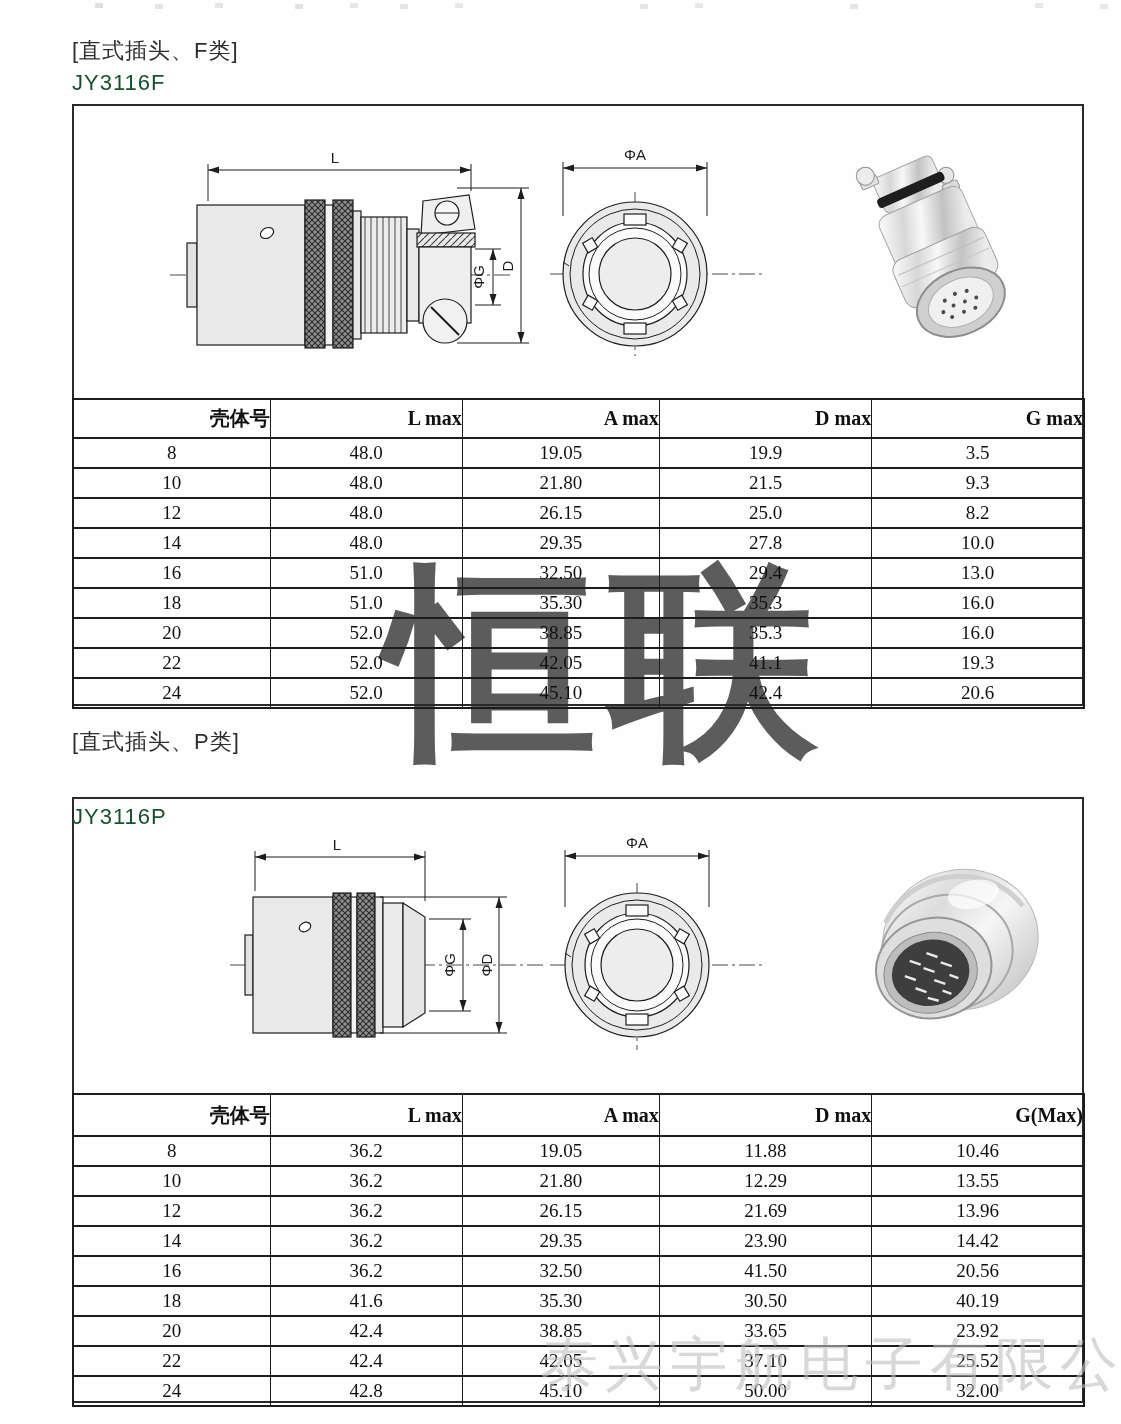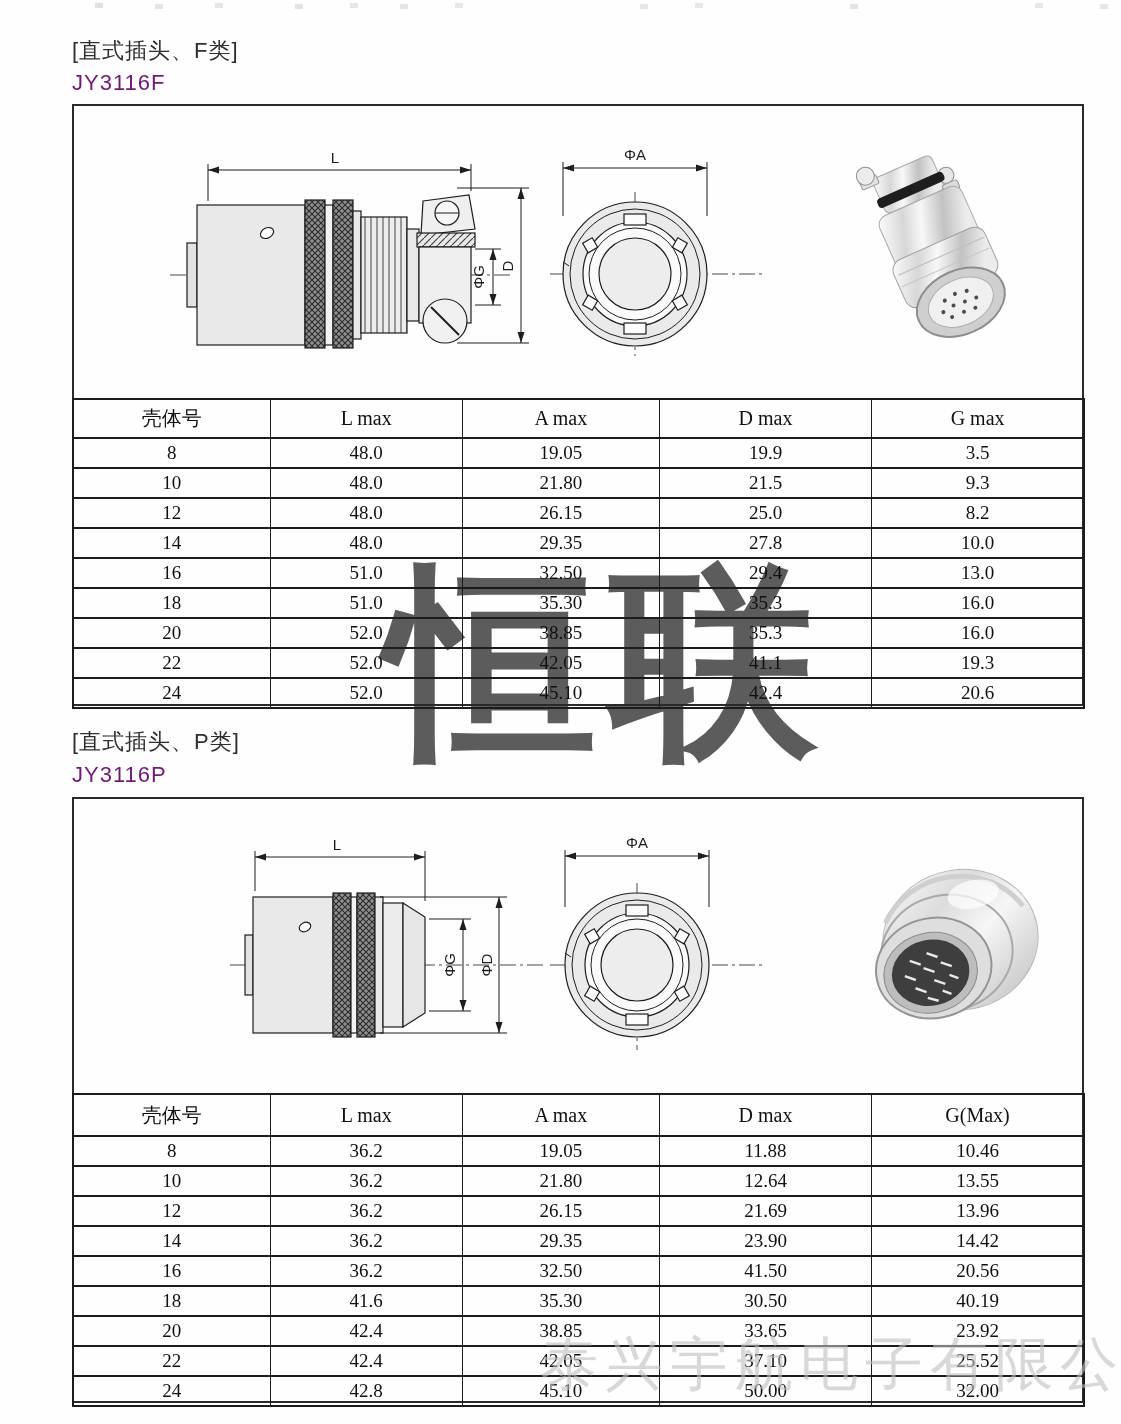--- a/index.html
+++ b/index.html
@@ -3,30 +3,30 @@
 <meta charset="utf-8">
 <style>
   html,body{margin:0;padding:0;background:#ffffff;}
   .page{position:relative;width:1121px;height:1424px;background:#fefefe;overflow:hidden;
         font-family:"Liberation Sans",sans-serif;color:#222;}
   
   .remnant{position:absolute;top:3px;left:95px;width:8px;height:5px;background:#c9c9c9;opacity:.55;
     box-shadow:60px 1px #cfcfcf,120px 0 #d2d2d2,200px 1px #cdcdcd,255px 0 #d4d4d4,305px 1px #d0d0d0,
     360px 0 #d6d6d6,545px 1px #d2d2d2,600px 0 #d5d5d5,755px 1px #d1d1d1,940px 0 #d6d6d6,1005px 1px #d3d3d3;}
   .sec-label{position:absolute;left:72px;font-size:22px;letter-spacing:1px;color:#2e2e2e;}
-  .sec-model{position:absolute;left:72px;font-size:22px;letter-spacing:1px;color:#701a75;}
+  .sec-model{position:absolute;left:72px;font-size:22px;letter-spacing:1px;color:#14532d;}
   .figbox{position:absolute;left:72px;width:1012px;border:2px solid #2a2a2a;background:transparent;box-sizing:border-box;}
   .fig{position:absolute;}
   .dim-tech{font-family:"Liberation Sans",sans-serif;font-size:15px;fill:#1d1d1d;}
   table.dims{position:absolute;left:72px;width:1013px;border-collapse:collapse;table-layout:fixed;
     background:transparent;z-index:2;}
   table.dims th,table.dims td{border:1px solid #1c1c1c;border-top:2px solid #1c1c1c;border-bottom:2px solid #1c1c1c;
     text-align:center;vertical-align:middle;font-family:"Liberation Serif",serif;color:#101010;padding:0;}
   table.dims{border:2px solid #1c1c1c;}
-  table.dims th{font-size:20px;font-weight:normal;}
+  table.dims th{font-size:20px;font-weight:bold;text-align:right;}
   table.dims td{font-size:19px;}
   .t1 th{height:37px}.t1 td{height:28px}
   .t2 th{height:40px}.t2 td{height:28px}
   .wm-center{position:absolute;left:388px;top:560px;z-index:0;font-family:"Liberation Serif",serif;
     font-size:208px;font-weight:600;letter-spacing:14px;color:#404040;opacity:.85;line-height:1;}
   .wm-bottom{position:absolute;left:540px;top:1336px;z-index:3;font-family:"Liberation Serif",serif;
     font-size:58px;letter-spacing:7px;color:#bfbfbf;opacity:.6;white-space:nowrap;line-height:1;}
   svg .ln{stroke:#1d1d1d;fill:none;}
   svg .part{stroke:#1d1d1d;stroke-width:1.2;}
 </style>
@@ -256,21 +256,21 @@
           <td>24</td>
           <td>52.0</td>
           <td>45.10</td>
           <td>42.4</td>
           <td>20.6</td>
         </tr>
       </tbody>
     </table>
 
   <div class="sec-label" style="top:727px;z-index:2">[直式插头、P类]</div>
-  <div class="sec-model" style="top:762px;z-index:2">JY3116P</div>
+  <div class="sec-model" style="top:804px;z-index:2">JY3116P</div>
 
   <div class="figbox" style="top:797px;height:606px;z-index:1"></div>
 
   <svg class="fig" style="left:225px;top:835px;z-index:2" width="340" height="245" viewBox="0 0 340 245">
     <line class="ln" x1="5" y1="130" x2="320" y2="130" stroke-width="0.8" stroke-dasharray="16 4 3 4" stroke="#555"></line>
     <g>
       <rect class="part" x="20" y="100" width="8" height="60" fill="#e2e2e2"></rect>
       <rect class="part" x="28" y="62" width="80" height="136" fill="#e9e9e9"></rect>
       <ellipse class="part" cx="80" cy="92" rx="6" ry="4.5" fill="#fff" transform="rotate(-25 80 92)"></ellipse>
       <rect class="part" x="108" y="58" width="18" height="144" fill="url(#pat-knurl)"></rect>
@@ -379,21 +379,21 @@
           <td>8</td>
           <td>36.2</td>
           <td>19.05</td>
           <td>11.88</td>
           <td>10.46</td>
         </tr>
         <tr>
           <td>10</td>
           <td>36.2</td>
           <td>21.80</td>
-          <td>12.64</td>
+          <td>12.29</td>
           <td>13.55</td>
         </tr>
         <tr>
           <td>12</td>
           <td>36.2</td>
           <td>26.15</td>
           <td>21.69</td>
           <td>13.96</td>
         </tr>
         <tr>

